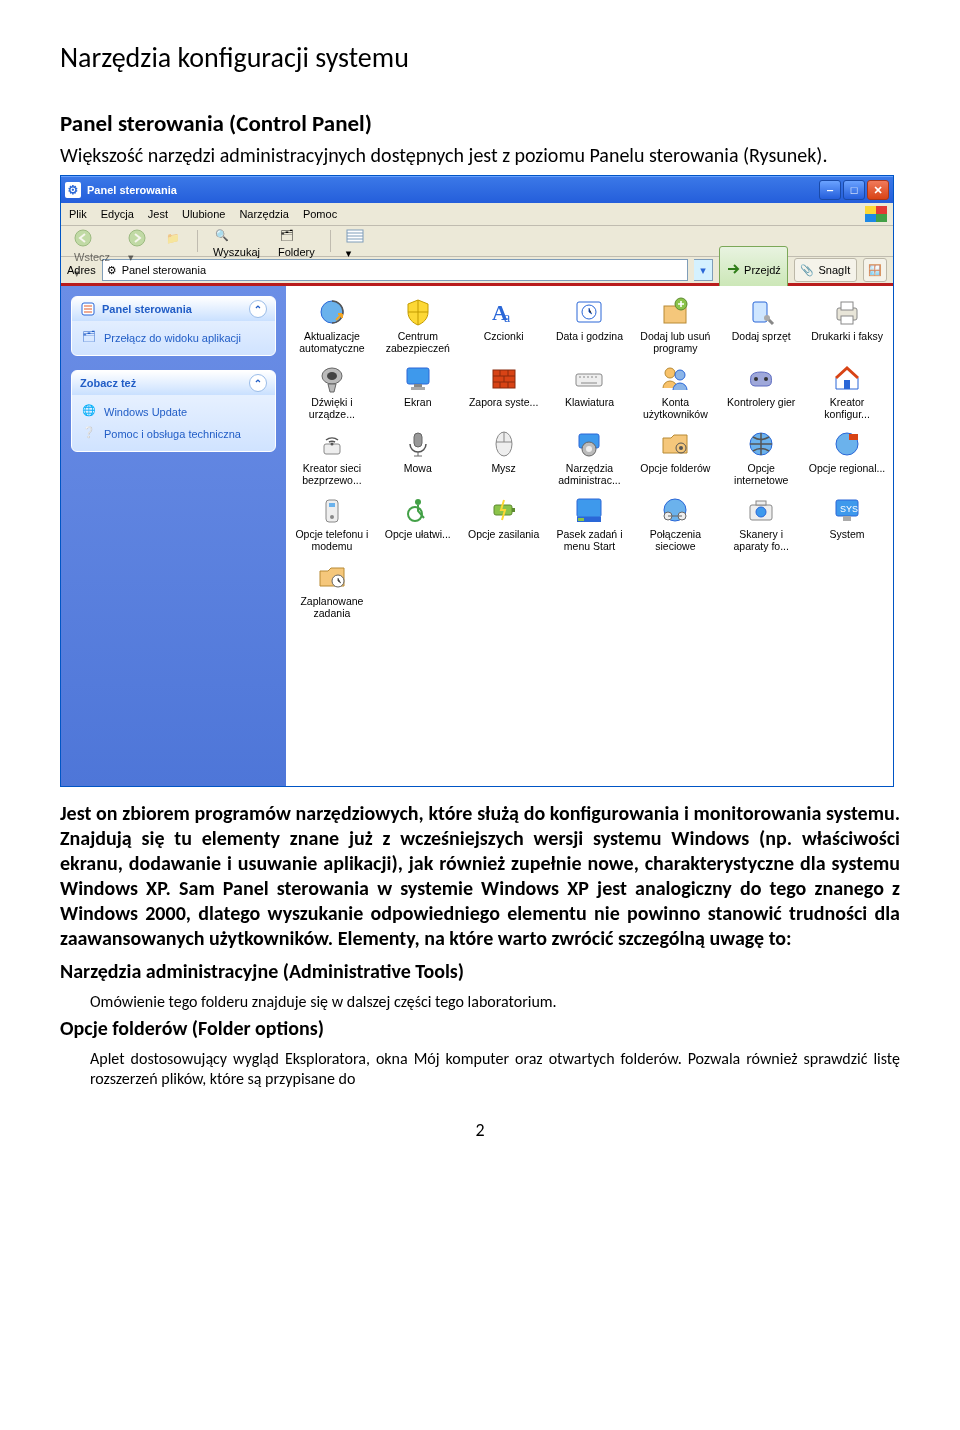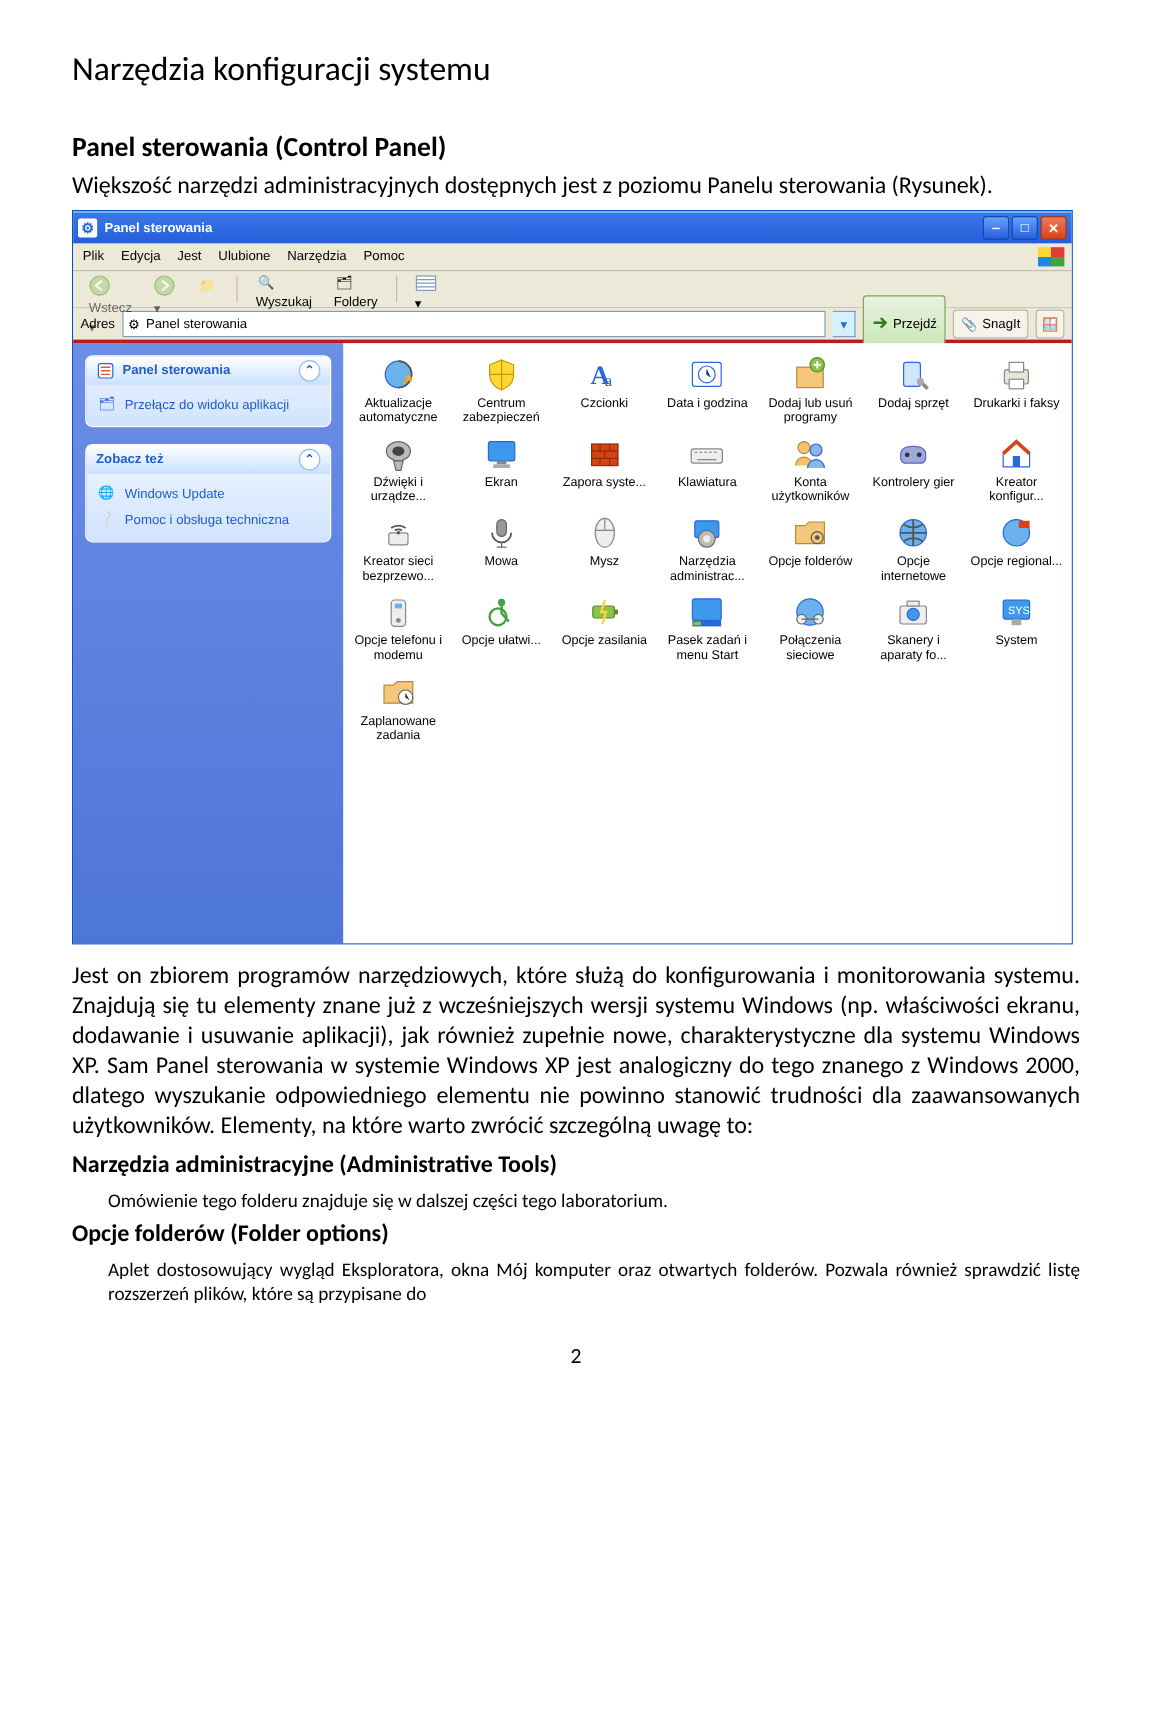--- a/index.html
+++ b/index.html
@@ -23,20 +23,21 @@
   }
   p.intro {
     font-size: 20px;
     margin: 4px 0 8px 0;
   }
   p.body {
     font-size: 20px;
     text-align: justify;
     margin: 8px 0;
     line-height: 1.25;
+    font-weight: bold;
   }
   p.sub {
     font-size: 16px;
     margin: 4px 0 4px 30px;
     text-align: justify;
     line-height: 1.25;
   }
   .bold { font-weight: bold; }
   .page-num {
     text-align: center;

